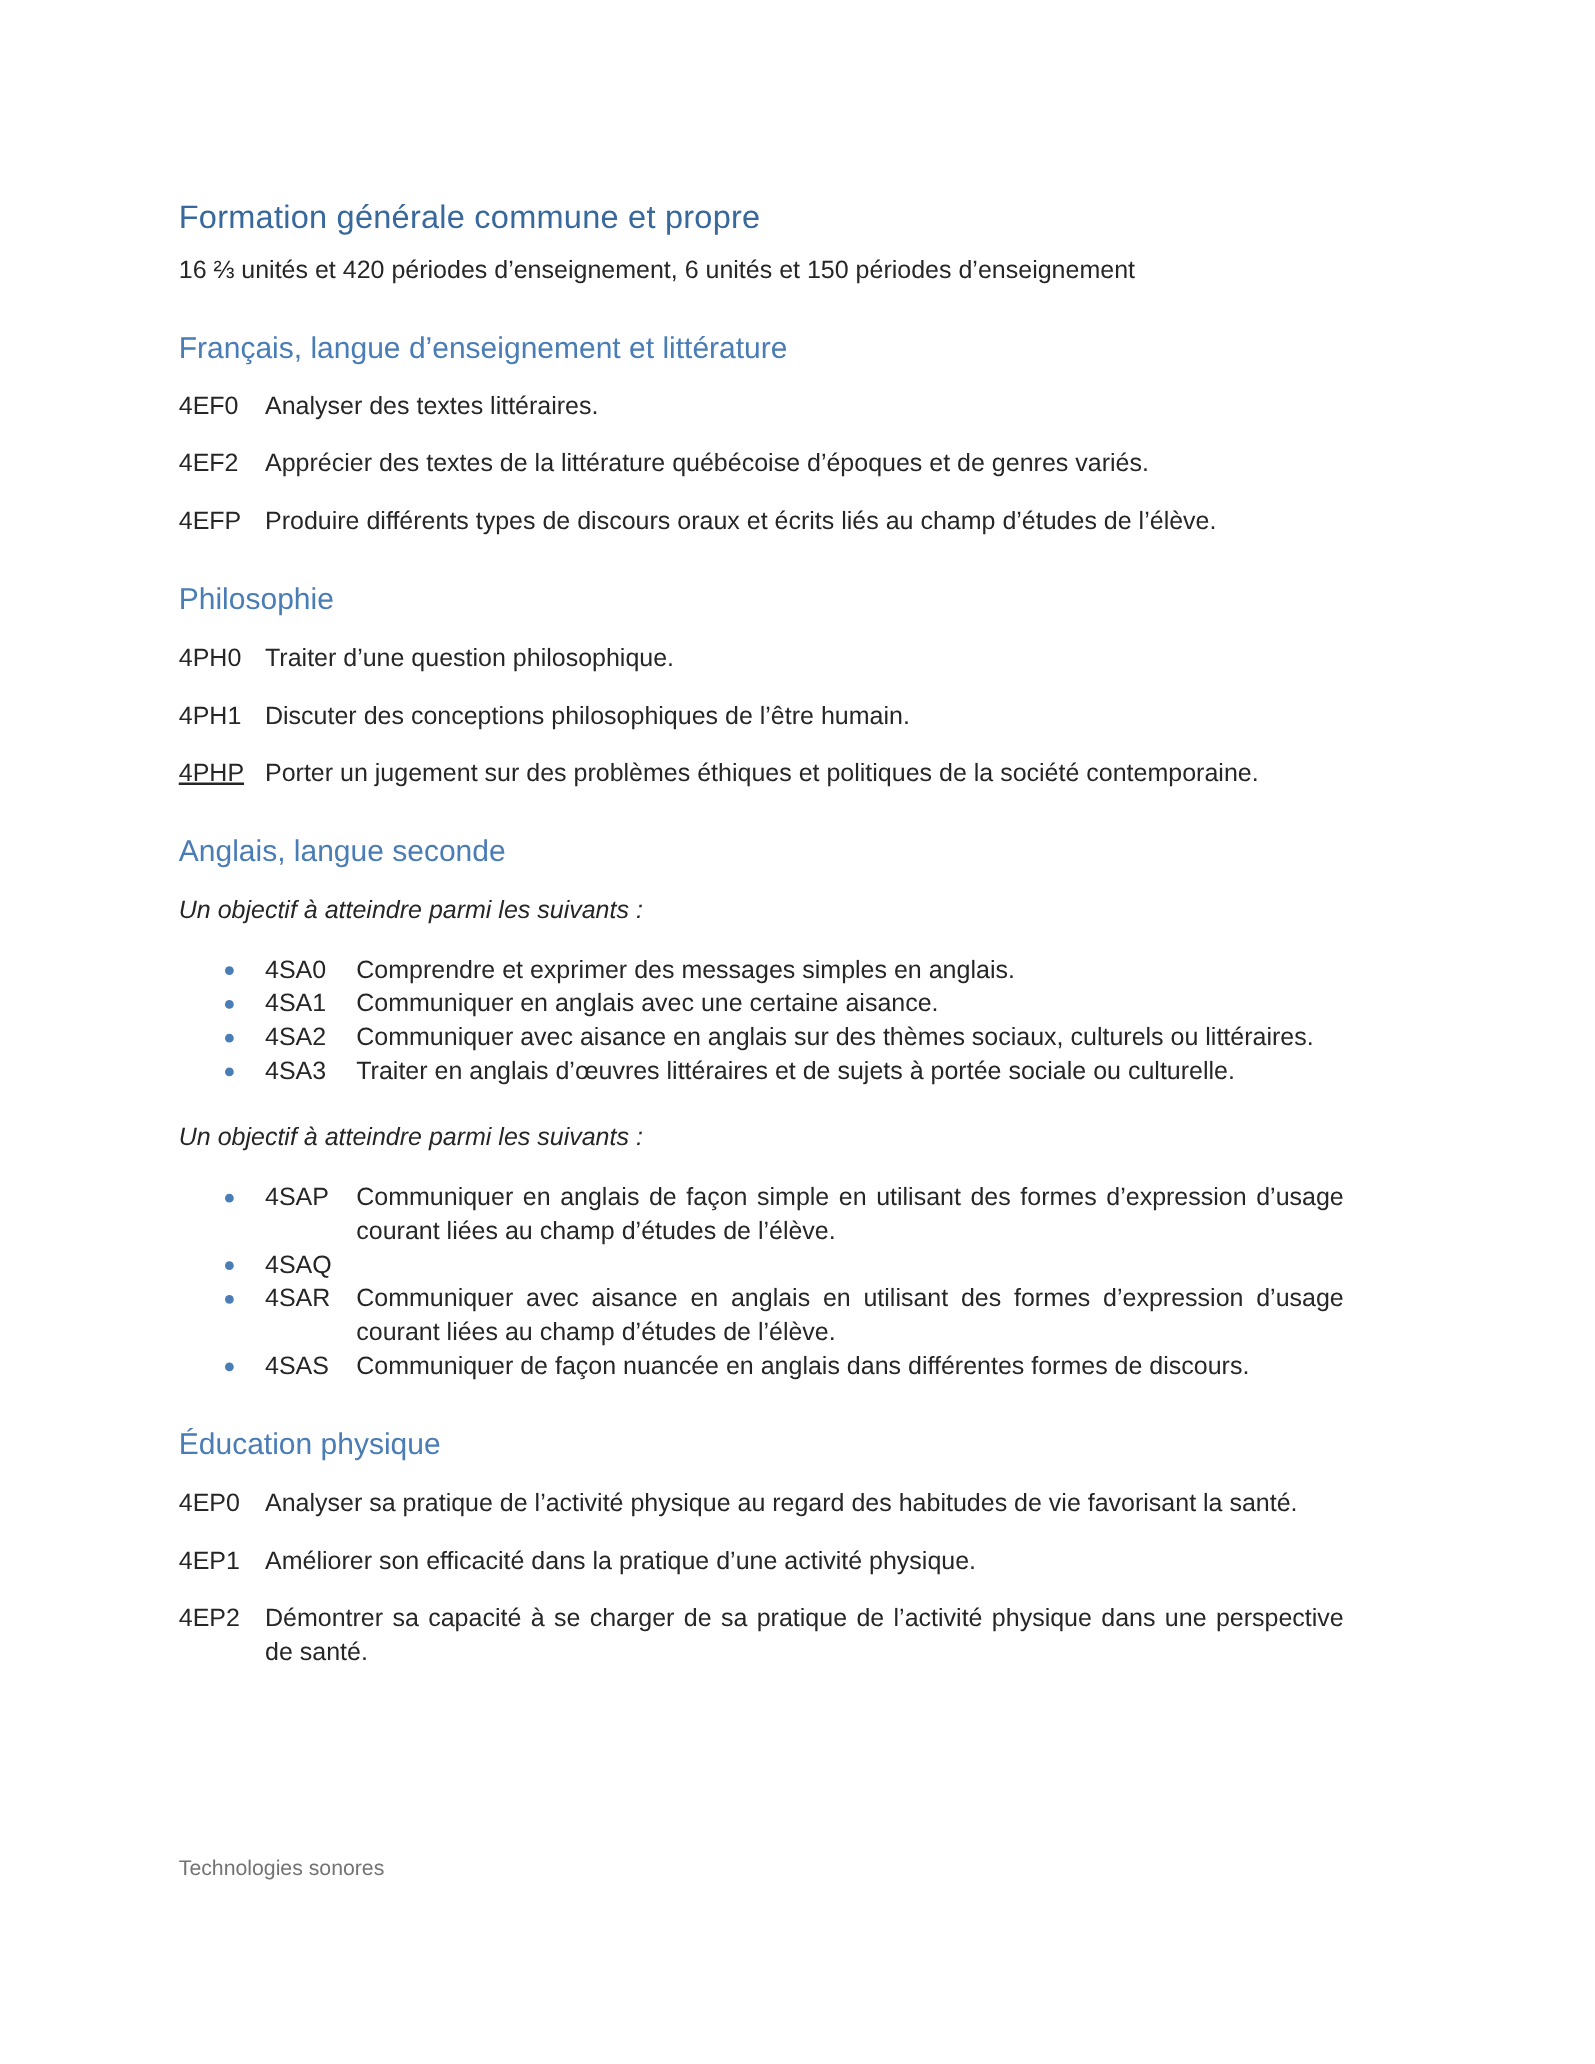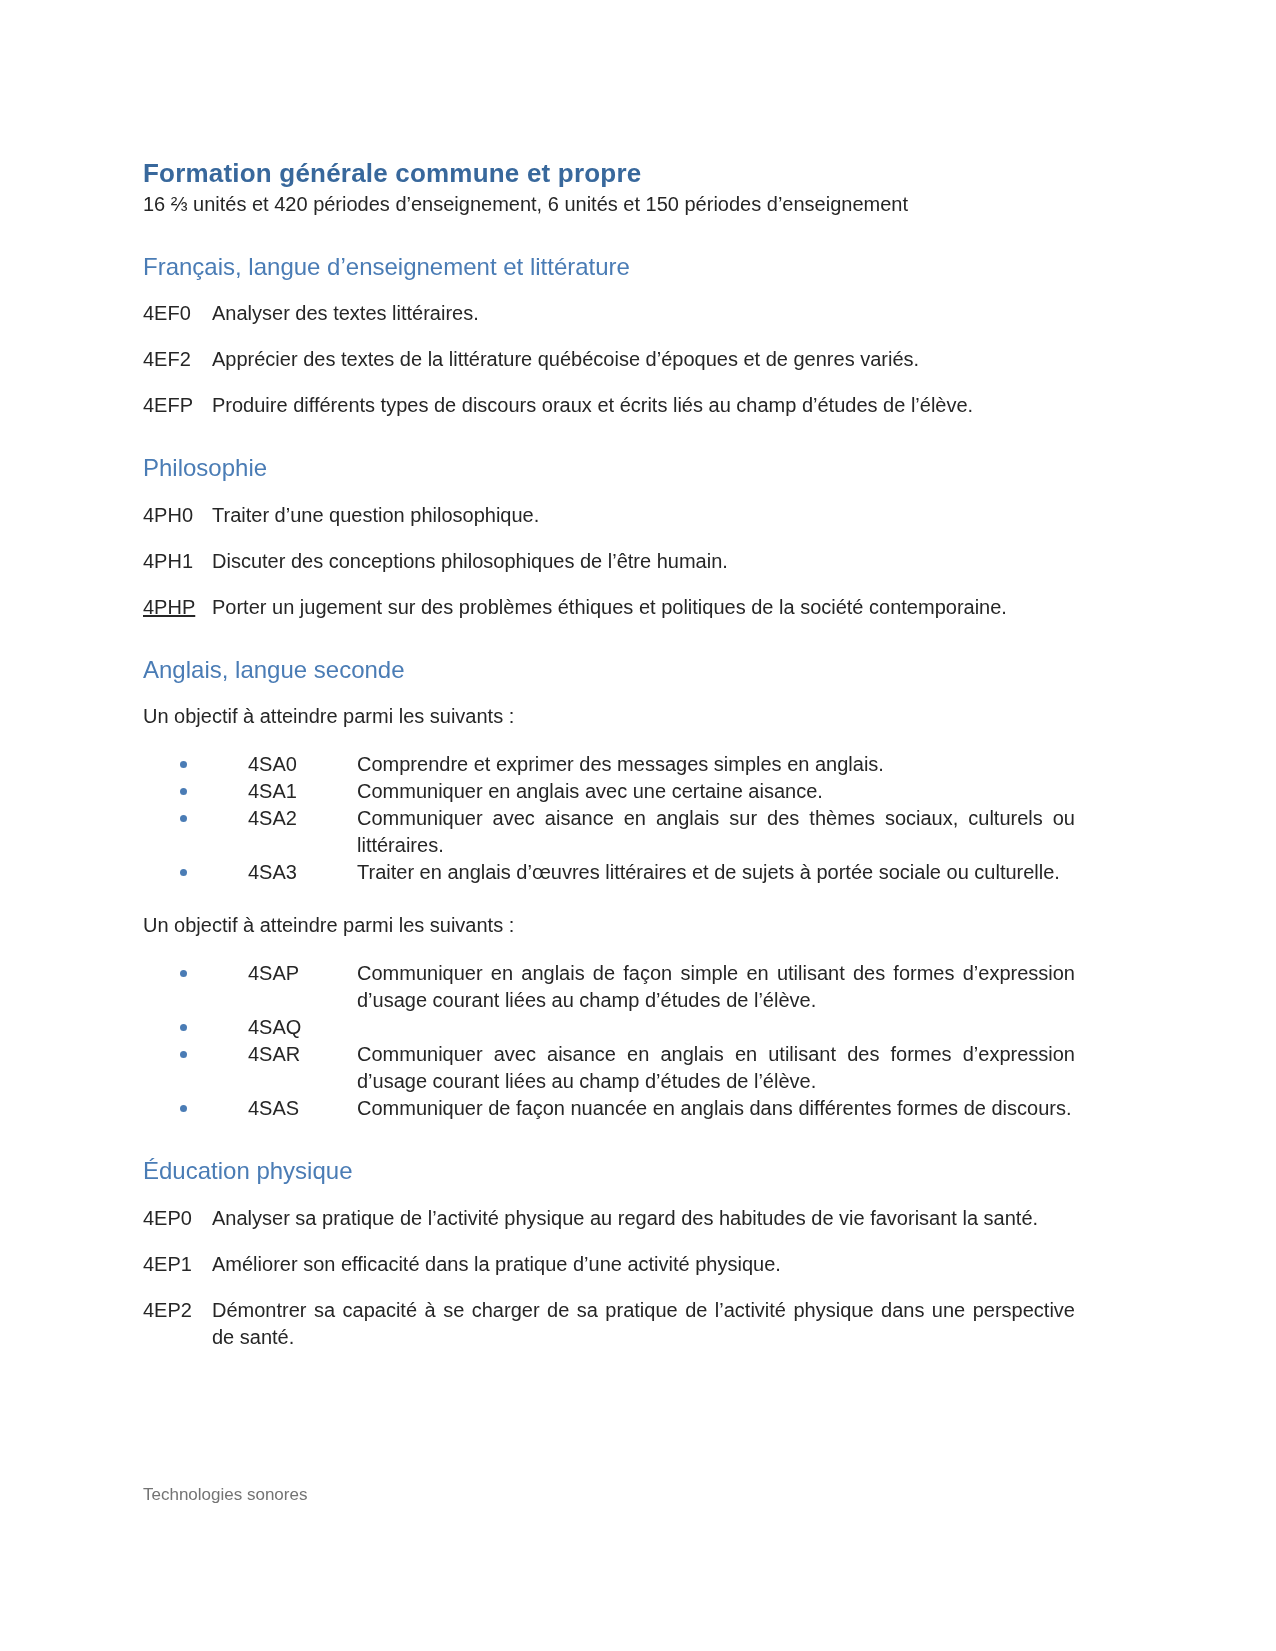--- a/index.html
+++ b/index.html
@@ -18,22 +18,23 @@
   }
   .content {
     position: absolute;
     left: 143px;
     top: 156px;
     width: 932px;
   }
   h1.doc-title {
     color: #38689c;
     font-size: 26px;
-    font-weight: 700;
+    font-weight: 400;
     letter-spacing: 0.2px;
+    margin-bottom: 12px;
   }
   p.subtitle {
     margin-bottom: 10px;
   }
   h2.section-heading {
     color: #4a7cb5;
     font-size: 24px;
     font-weight: 400;
     margin-top: 33px;
     margin-bottom: 17px;
@@ -53,28 +54,28 @@
     margin-bottom: 19px;
     text-align: justify;
   }
   .code-inline {
     display: inline-block;
     width: 69px;
     text-decoration: underline;
   }
   .intro {
     margin: 6px 0 21px;
+    font-style: italic;
   }
   .bullets {
     margin: 0 0 26px;
   }
   .bullet-item {
     display: flex;
     padding-left: 37px;
-    gap: 36px;
   }
   .bullet {
     flex: 0 0 32px;
     display: flex;
     padding-top: 10px;
   }
   .bullet::before {
     content: "";
     width: 7px;
     height: 7px;

